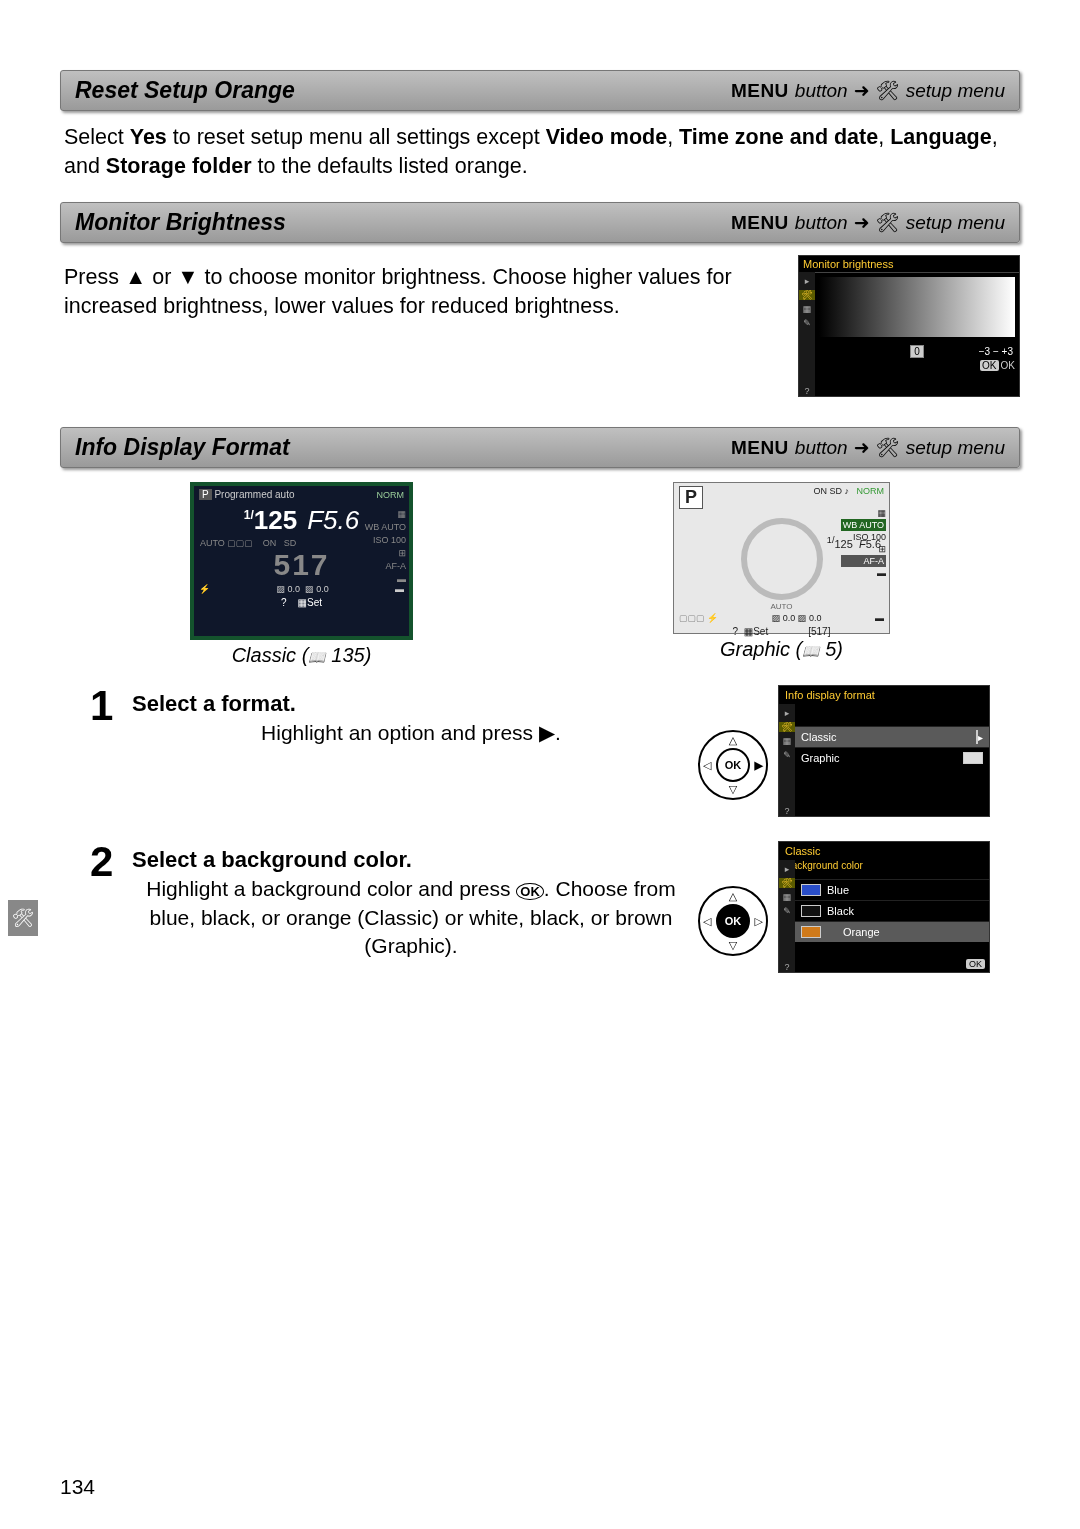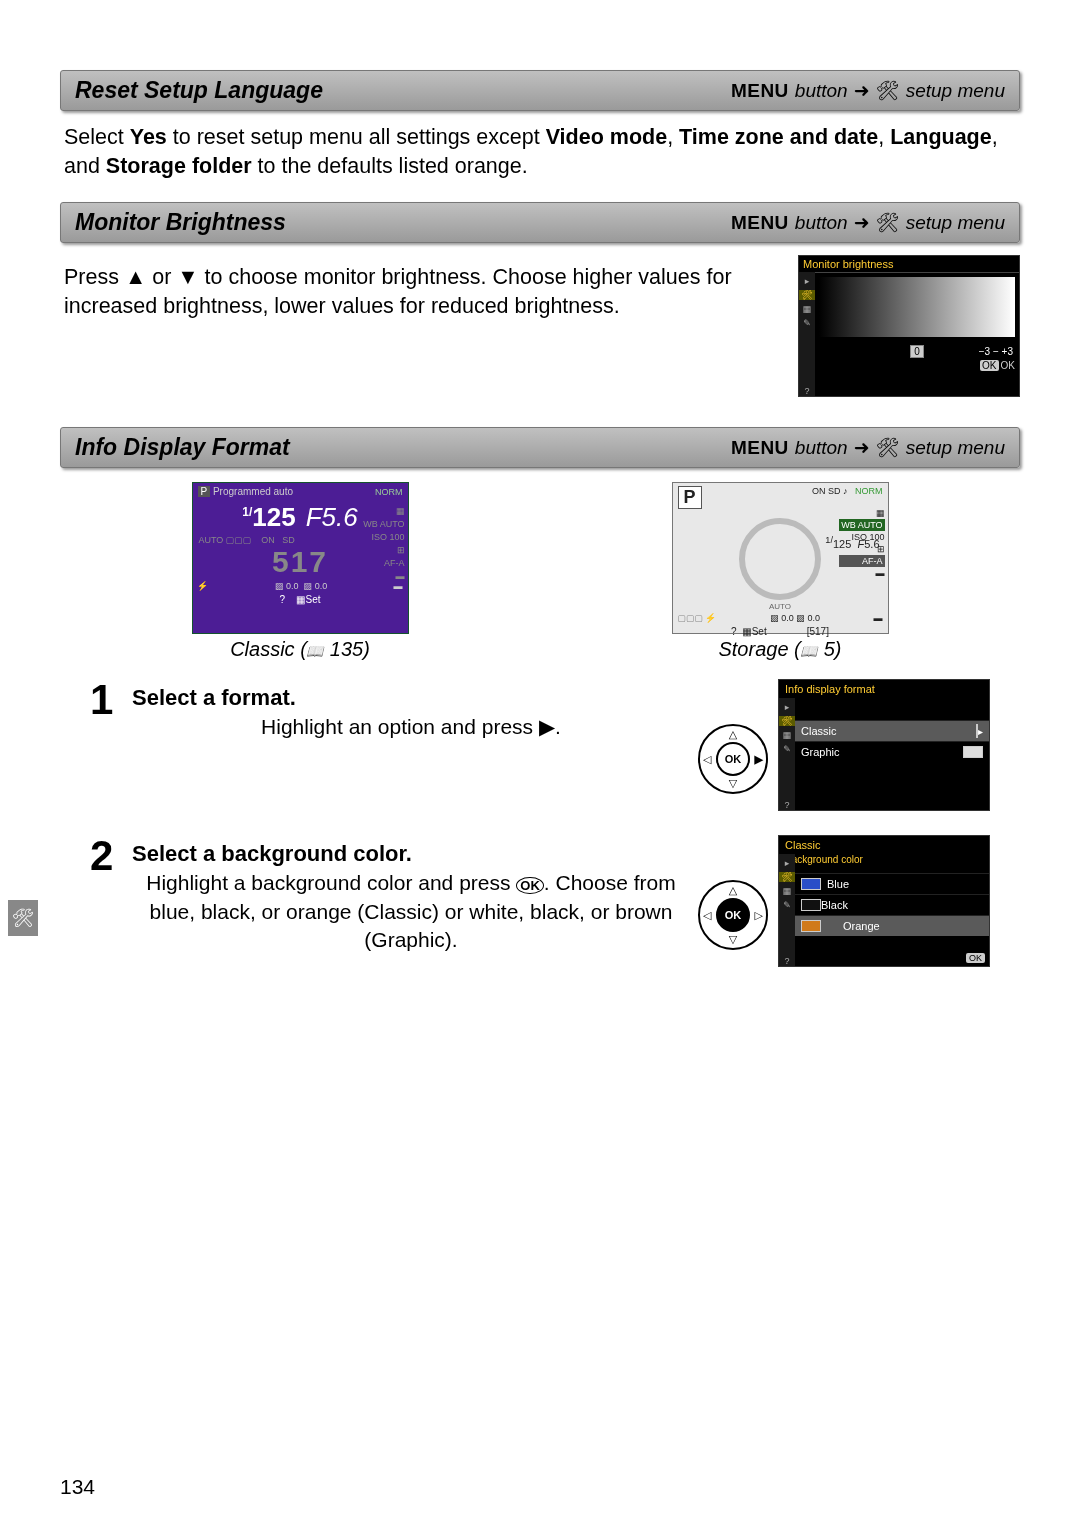--- a/index.html
+++ b/index.html
@@ -109,21 +109,21 @@
   .ok-line .okbox{ background:#ccc;color:#000;padding:0 2px;border-radius:2px;margin-right:2px;}
   .format-row {
     display: flex;
     justify-content: space-around;
     margin: 14px 0 18px 0;
   }
   .format-col { text-align:center; }
   .format-label { font-style: italic; font-size: 20px; margin-top:4px;}
   .classic-ss, .graphic-ss {
     width: 215px; height: 150px;
-    background:#4c1d95; border:1px solid #14532d; position:relative;
+    background:#0f172a; border:4px solid #14532d; position:relative;
     color:#fff; font-size:10px;
   }
   .classic-ss .top-row{padding:3px 5px; display:flex; justify-content:space-between; align-items:center;}
   .classic-ss .p-badge{background:#555;padding:0 3px;}
   .classic-ss .prog-text{color:#ccc;font-size:10px;}
   .classic-ss .norm{color:#9c9;font-size:9px;}
   .classic-ss .big-row{display:flex;align-items:baseline;justify-content:center;gap:10px;font-family:"Arial Black",sans-serif;padding:2px 8px;}
   .classic-ss .big-125{font-size:26px;font-weight:bold;}
   .classic-ss .big-125 sup{font-size:12px;}
   .classic-ss .big-f{font-size:26px;font-style:italic;}
@@ -203,21 +203,21 @@
   .book-icon::before{content:"📖";font-size:14px;filter:grayscale(1);}
   .ok-inline{border:1.5px solid #000;border-radius:50%;padding:0 3px;font-size:13px;font-weight:bold;display:inline-block;line-height:15px;}
   .wrench-icon{font-style:normal;}
 </style>
 </head>
 <body>
 
 <div class="page">
 
   <div class="section-header">
-    <span class="section-title">Reset Setup Language</span>
+    <span class="section-title">Reset Setup Orange</span>
     <span class="breadcrumb">
       <span class="menu-word">MENU</span>
       <span>button</span>
       <span class="arrow">➜</span>
       <span class="wrench-icon">🛠</span>
       <span>setup menu</span>
     </span>
   </div>
   <div class="body-text">
     <span>Select </span><b>Yes</b><span> to reset setup menu all settings except </span><b>Video mode</b><span>, </span><b>Time zone and date</b><span>, </span><b>Language</b><span>, and </span><b>Storage folder</b><span> to the defaults listed orange.</span>
@@ -329,21 +329,21 @@
           <span style="color:#888">▢▢▢ ⚡</span>
           <span>▨ <span>0.0</span>&nbsp;▨ <span>0.0</span></span>
           <span>▬</span>
         </div>
         <div class="set-row">
             <span><span>?</span>&nbsp;&nbsp;▦<span>Set</span></span>
             <span>[517]</span>
           </div>
       </div>
       <div class="format-label">
-        <span>Storage (</span><span class="book-icon"></span><span> 5)</span>
+        <span>Graphic (</span><span class="book-icon"></span><span> 5)</span>
       </div>
     </div>
   </div>
 
   <div class="step-row">
     <div class="step-num">1</div>
     <div class="step-body">
       <div class="step-title">Select a format.</div>
       <div class="step-text">Highlight an option and press ▶.</div>
     </div>
@@ -404,21 +404,21 @@
             <span style="margin-top:auto">?</span>
           </div>
         <div style="height:6px"></div>
         <div class="mitem">
           <span style="display:flex;align-items:center;gap:6px">
               <span class="swatch" style="background:#2a4ec8"></span>
               <span>Blue</span>
             </span>
         </div>
         <div class="mitem">
-          <span style="display:flex;align-items:flex-end;">
+          <span style="display:flex;align-items:flex-end;gap:6px">
               <span class="swatch" style="background:#111"></span>
               <span>Black</span>
             </span>
         </div>
         <div class="mitem sel">
           <span style="display:flex;align-items:center;gap:22px">
               <span class="swatch" style="background:#d07a1a"></span>
               <span>Orange</span>
             </span>
         </div>

